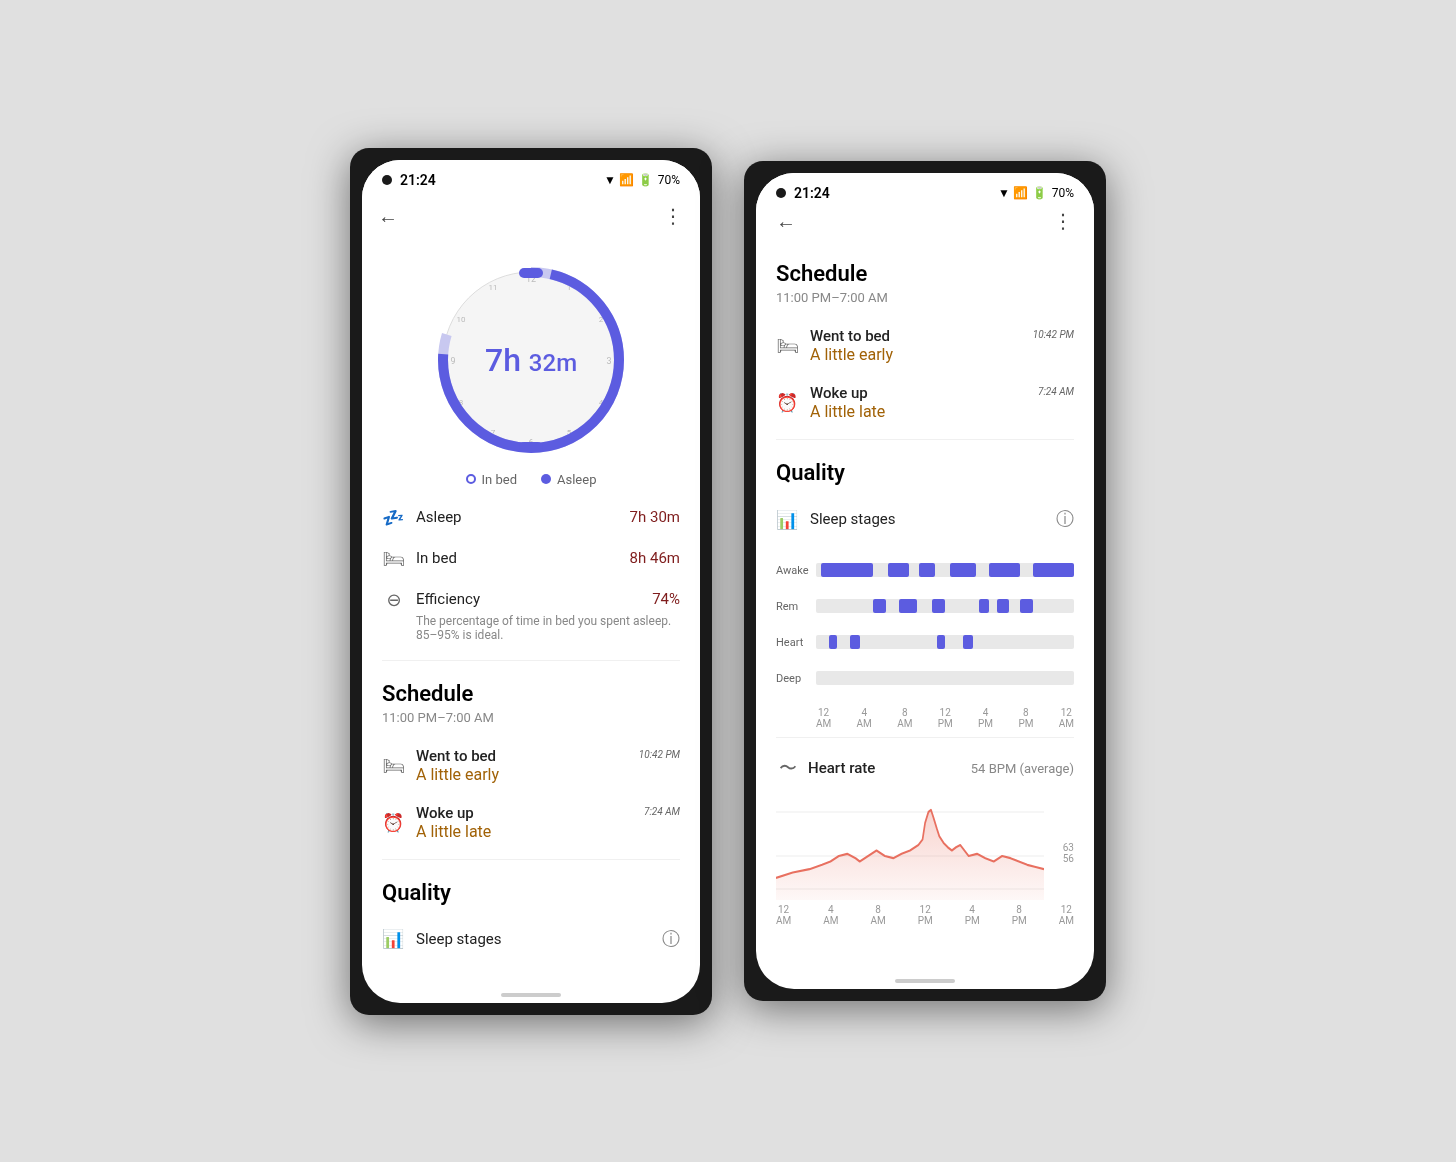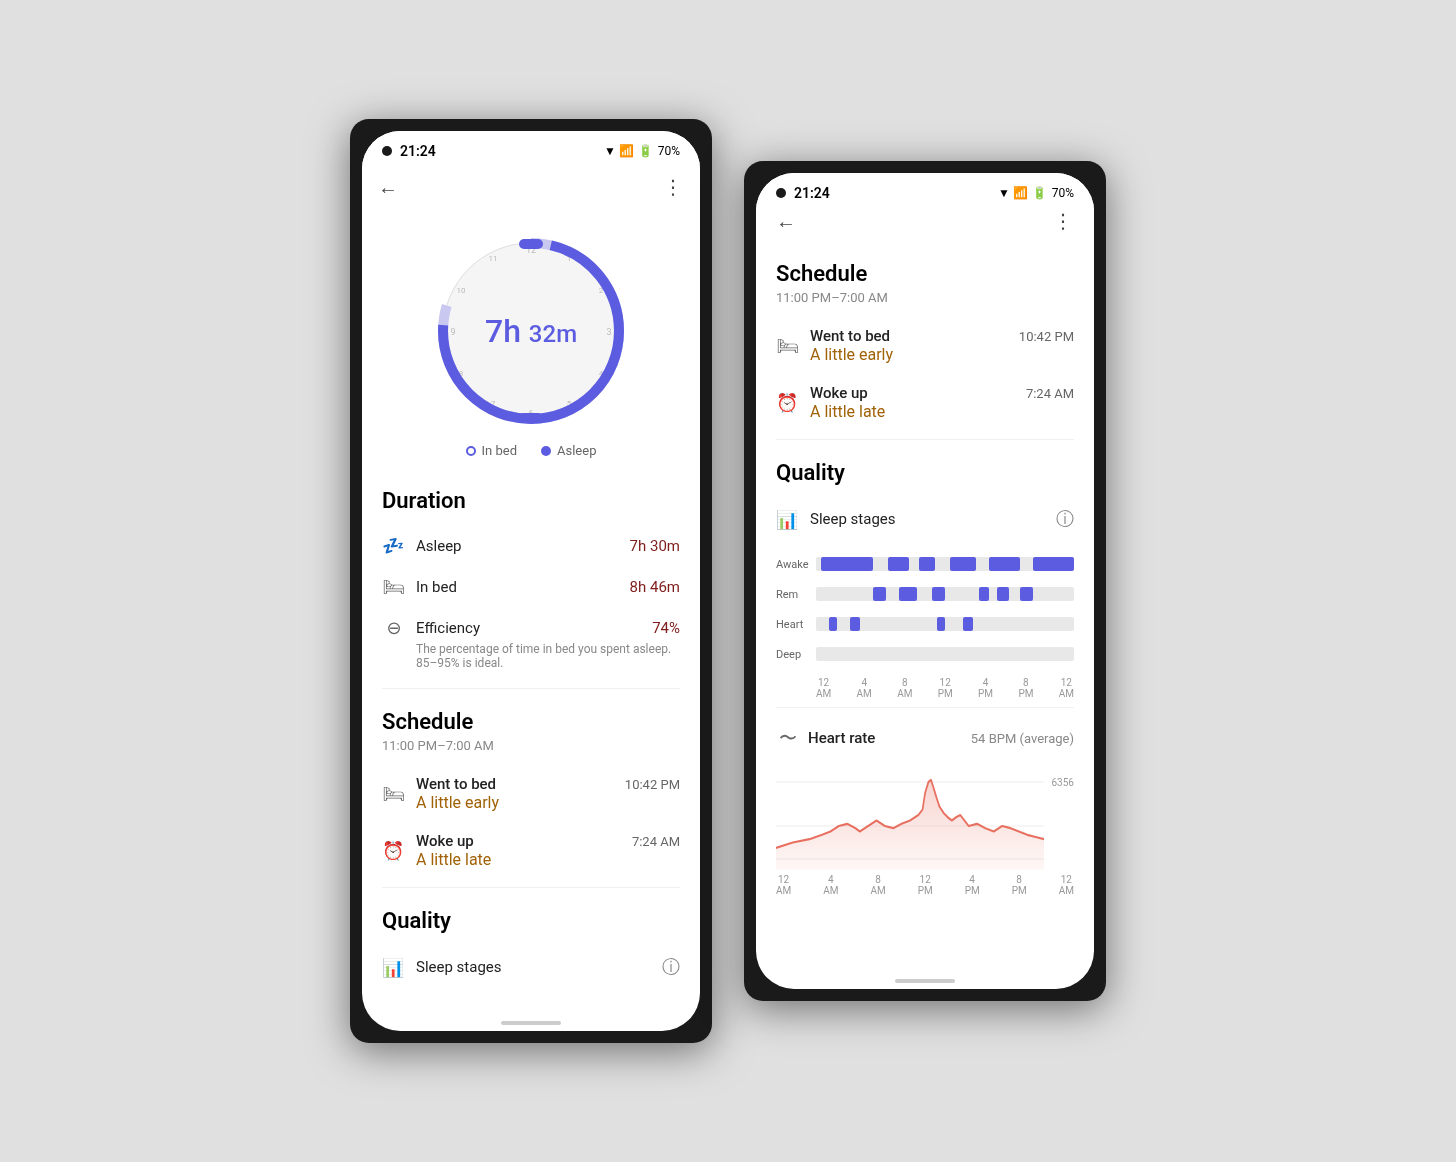--- a/index.html
+++ b/index.html
@@ -259,23 +259,24 @@
       color: #222;
       font-weight: 500;
     }
 
     .schedule-sub {
       font-size: 16px;
       color: #a16207;
     }
 
     .schedule-time {
-      font-size: 13px;
+      font-size: 10px;
       color: #666;
       padding-top: 2px;
+      font-style: italic;
     }
 
     
     .quality-row {
       display: flex;
       justify-content: space-between;
       align-items: center;
       padding: 10px 0;
     }
 
@@ -297,21 +298,21 @@
     }
 
     
     .sleep-stages-chart {
       margin: 8px 0;
     }
 
     .stage-row {
       display: flex;
       align-items: flex-end;
-      margin: 16px 0;
+      margin: 22px 0;
     }
 
     .stage-label {
       font-size: 11px;
       color: #666;
       width: 40px;
       flex-shrink: 0;
     }
 
     .stage-track {
@@ -375,24 +376,24 @@
     }
 
     .heart-chart-container svg {
       width: 100%;
       height: 100%;
     }
 
     .chart-yaxis {
       position: absolute;
       right: 0;
-      top: 17px;
+      top: 8px;
       height: 100%;
       display: flex;
-      flex-direction: row;
+      flex-direction: column;
       justify-content: center;
     }
 
     .chart-ylabel {
       font-size: 10px;
       color: #999;
     }
 
     
     .bottom-indicator {
@@ -476,21 +477,20 @@
             <div class="legend-dot inbed"></div>
             <span>In bed</span>
           </div>
           <div class="legend-item">
             <div class="legend-dot asleep"></div>
             <span>Asleep</span>
           </div>
         </div>
       </div>
 
-      <div class="section-heading">Duration</div>
 
       <div class="stat-row">
         <div class="stat-left">
           <span class="stat-icon">💤</span>
           <span class="stat-label">Asleep</span>
         </div>
         <span class="stat-value">7h 30m</span>
       </div>
 
       <div class="stat-row">

